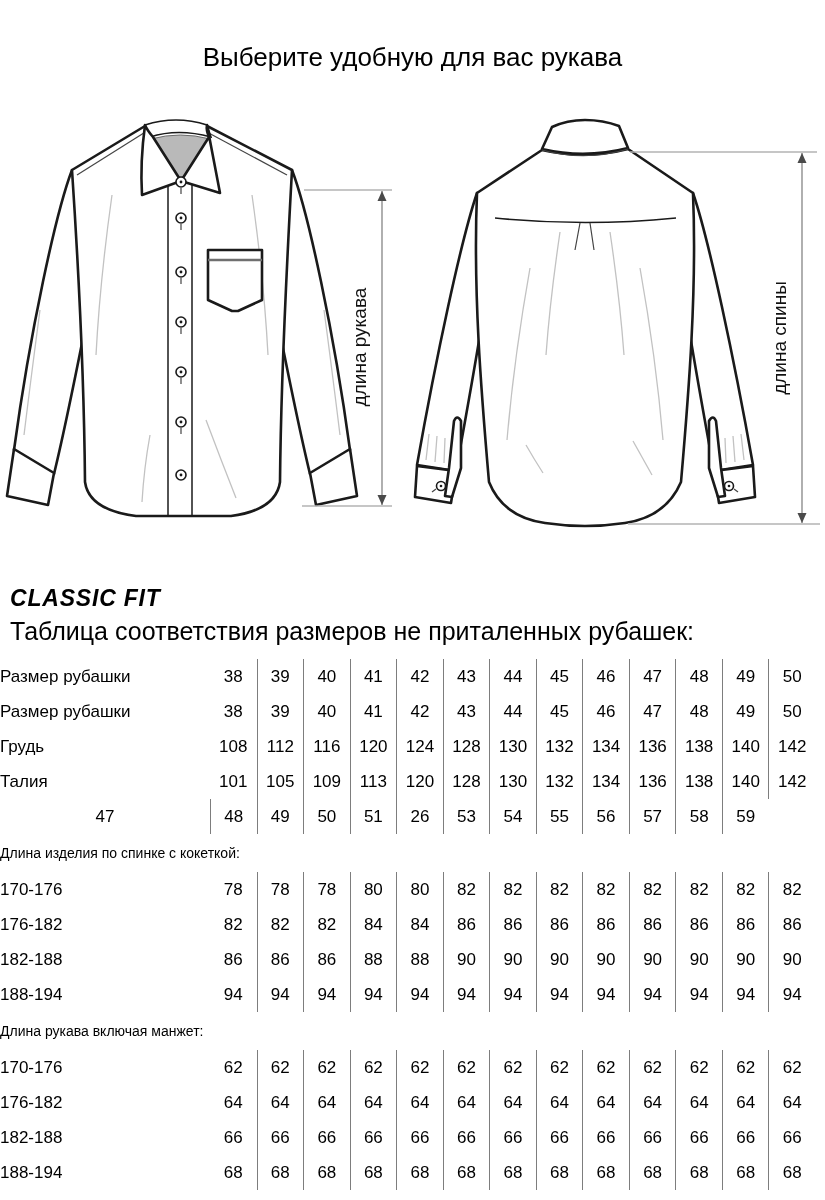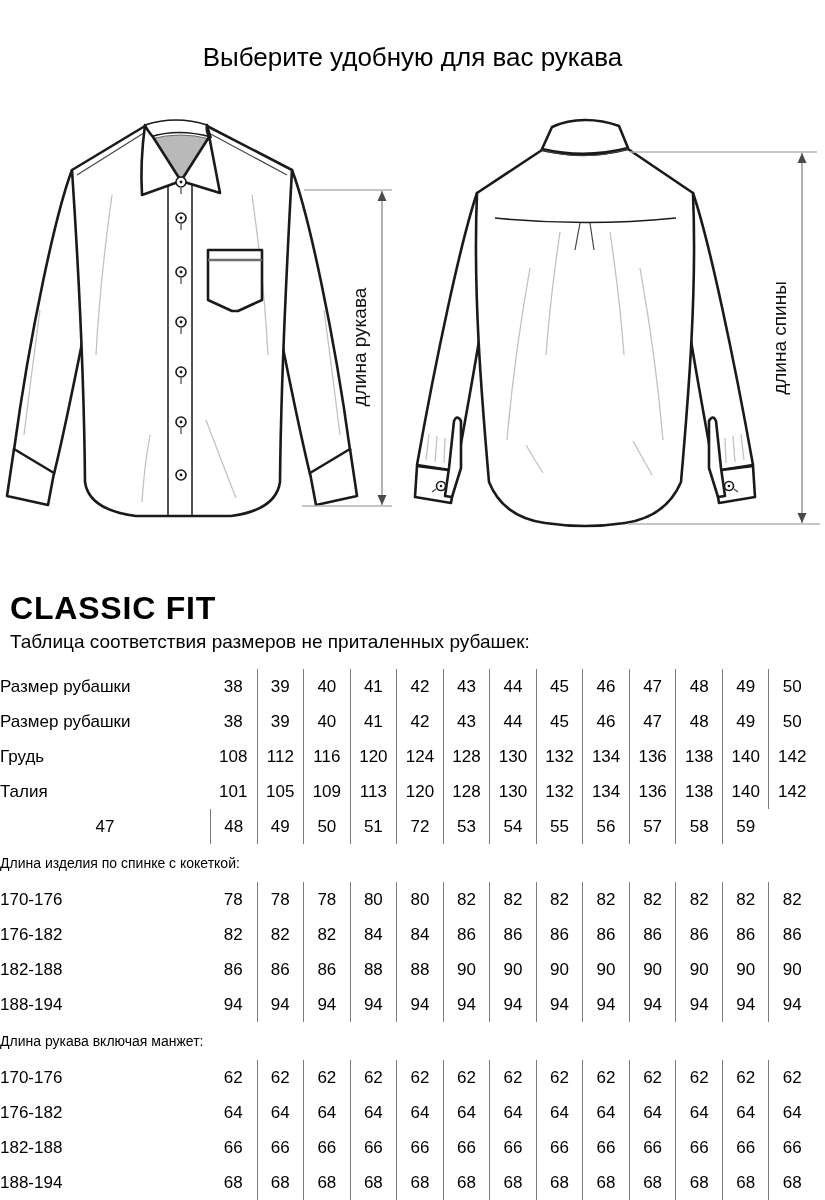--- a/index.html
+++ b/index.html
@@ -12,27 +12,27 @@
   }
   .title {
     margin: 0; padding-top: 42px;
     height: 30px; line-height: 30px;
     text-align: center;
     font-size: 26px; font-weight: 400;
   }
   .diagram { position: relative; height: 470px; margin-top: 28px; }
   .diagram svg { position: absolute; left: 0; top: 0; }
   .fit-heading {
-    margin: 24px 0 0 10px;
-    font-size: 32px; line-height: 28px;
-    font-weight: 700; letter-spacing: 0.8px;
+    margin: 14px 0 0 10px;
+    font-size: 23px; line-height: 28px;
+    font-weight: 700; letter-spacing: 0.8px; font-style: italic;
   }
   .subtitle {
     margin: 7px 0 0 10px;
-    font-size: 19px; line-height: 25px; font-weight: 400;
+    font-size: 25px; line-height: 25px; font-weight: 400;
   }
   .size-table { margin: 15px 0 0 0; width: 815px; }
   .t-row {
     display: grid;
     grid-template-columns: 210px repeat(13, 1fr);
     height: 35px; align-items: center;
   }
   .t-label { font-size: 17px; padding-left: 0; white-space: nowrap; }
   .t-val {
     text-align: center; font-size: 17px;
@@ -262,21 +262,21 @@
       <div class="t-val">138</div>
       <div class="t-val">140</div>
       <div class="t-val">142</div>
     </div>
     <div class="t-row">
       <div class="t-val first">47</div>
       <div class="t-val">48</div>
       <div class="t-val">49</div>
       <div class="t-val">50</div>
       <div class="t-val">51</div>
-      <div class="t-val">72</div>
+      <div class="t-val">26</div>
       <div class="t-val">53</div>
       <div class="t-val">54</div>
       <div class="t-val">55</div>
       <div class="t-val">56</div>
       <div class="t-val">57</div>
       <div class="t-val">58</div>
       <div class="t-val">59</div>
     </div>
     <div class="t-sec">Длина изделия по спинке с кокеткой:</div>
     <div class="t-row">

